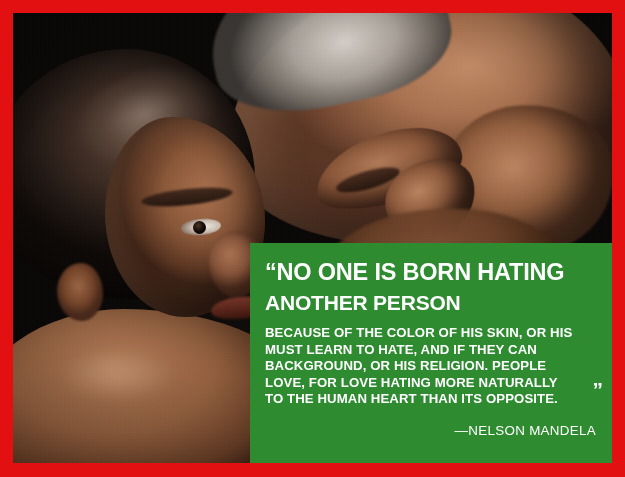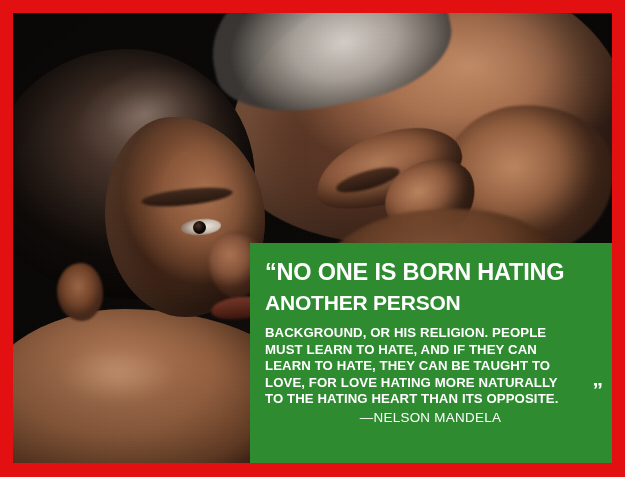--- a/index.html
+++ b/index.html
@@ -294,22 +294,22 @@
   }
   .closing-quote {
     position: absolute;
     right: -2px;
     bottom: -9px;
     font-size: 21px;
     line-height: 1;
     font-weight: bold;
   }
   .attribution {
-    margin-top: 2px;
-    text-align: center;
+    margin-top: 15px;
+    text-align: right;
     font-size: 13.4px;
     line-height: 15px;
     font-weight: normal;
     letter-spacing: 0.3px;
     padding-right: 5px;
   }
 </style>
 </head>
 <body>
 
@@ -343,27 +343,27 @@
 
       <div class="vignette"></div>
       <div class="grain"></div>
     </div>
 
     <div class="quote-panel">
       <div class="quote-line-1">“NO ONE IS BORN HATING</div>
       <div class="quote-line-2">ANOTHER PERSON</div>
 
       <div class="quote-body">
+        <div class="bodyline">BECAUSE OF THE COLOR OF HIS SKIN, OR HIS</div>
+        <div class="bodyline">MUST LEARN TO HATE, AND IF THEY CAN</div>
         <div class="bodyline">BACKGROUND, OR HIS RELIGION. PEOPLE</div>
-        <div class="bodyline">MUST LEARN TO HATE, AND IF THEY CAN</div>
-        <div class="bodyline">LEARN TO HATE, THEY CAN BE TAUGHT TO</div>
         <div class="bodyline">
           <span>LOVE, FOR LOVE HATING MORE NATURALLY</span>
           <span class="closing-quote">”</span>
         </div>
-        <div class="bodyline">TO THE HATING HEART THAN ITS OPPOSITE.</div>
+        <div class="bodyline">TO THE HUMAN HEART THAN ITS OPPOSITE.</div>
       </div>
 
       <div class="attribution">—NELSON MANDELA</div>
     </div>
   </div>
 
 </div>
 
 </body></html>

